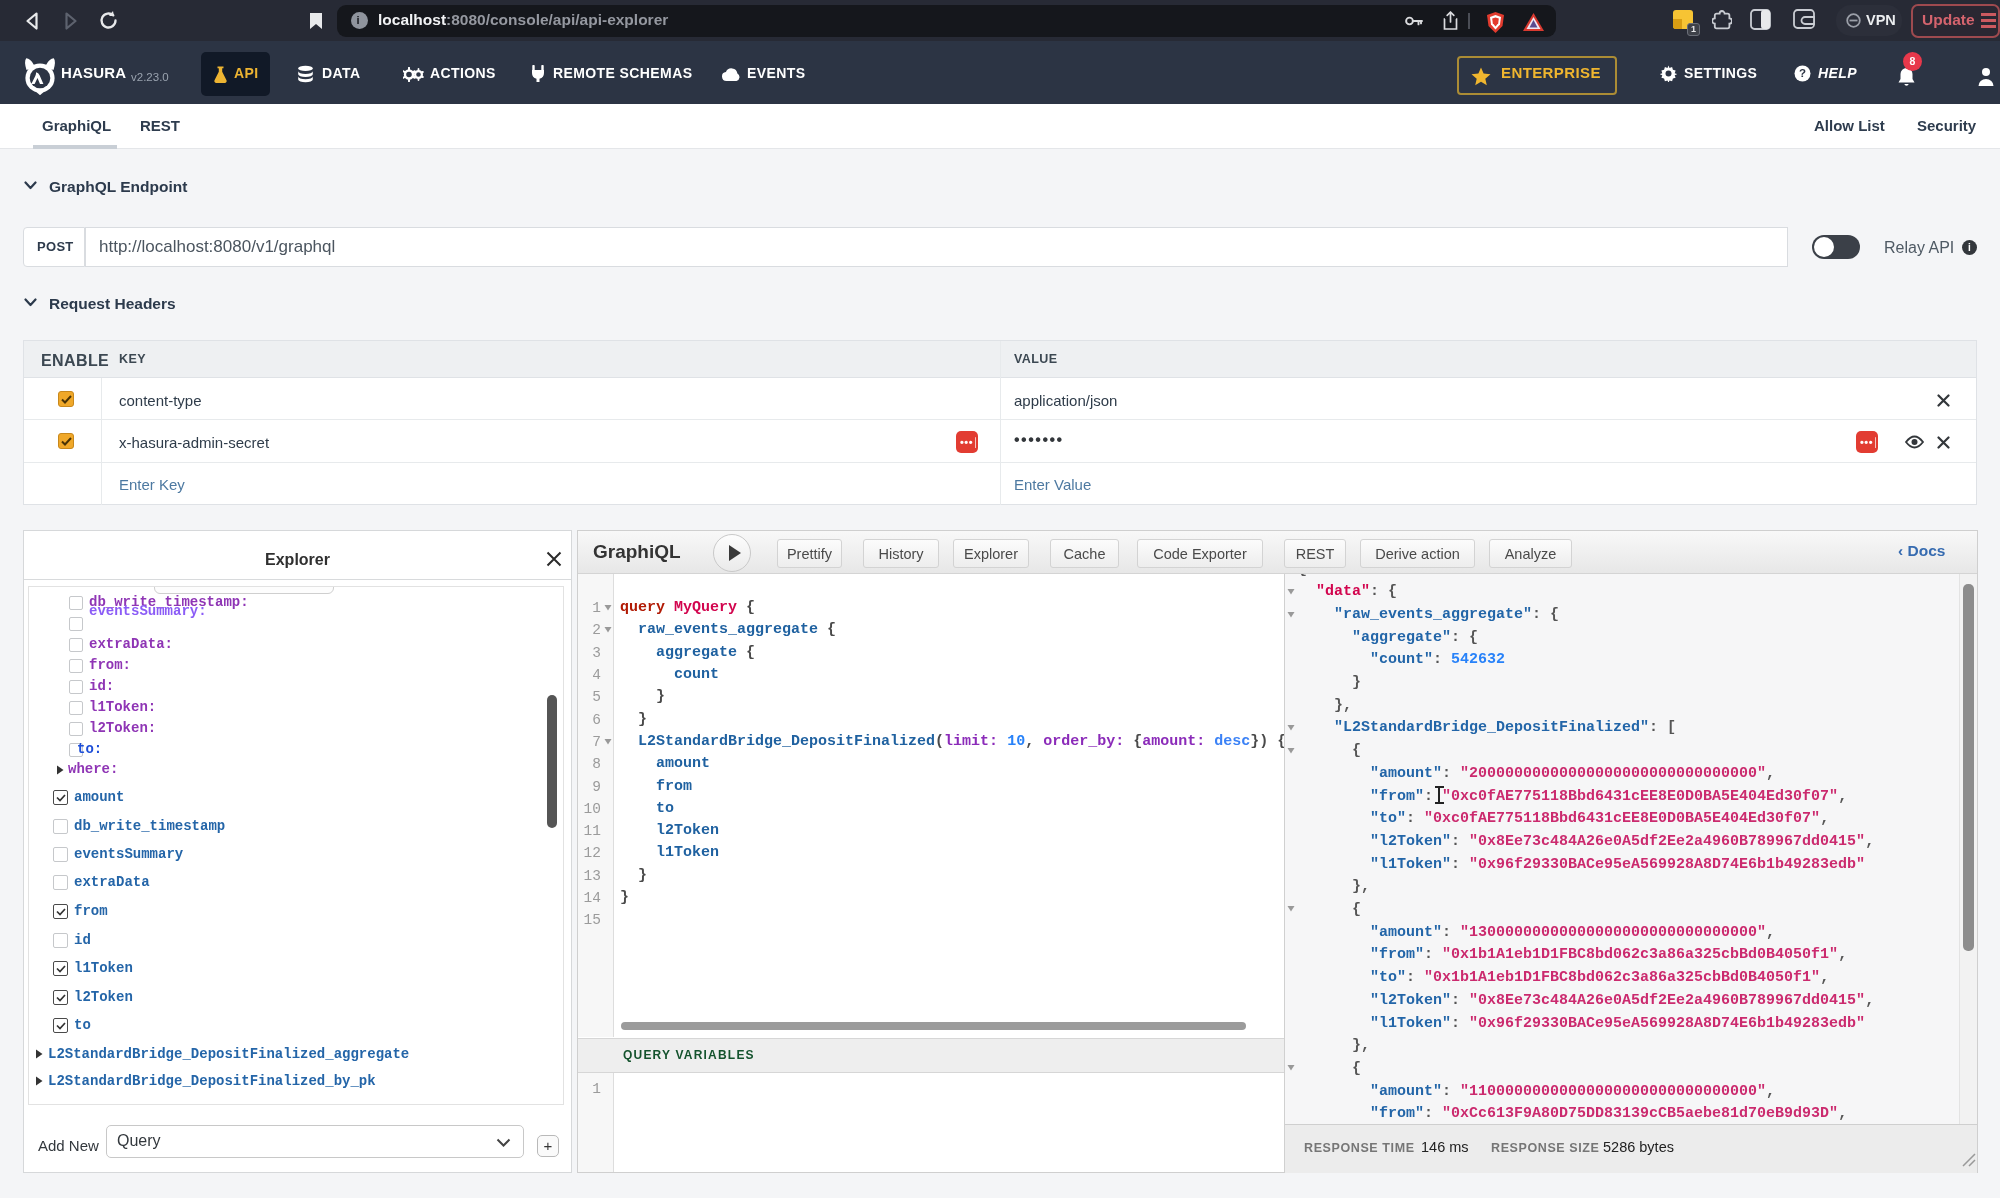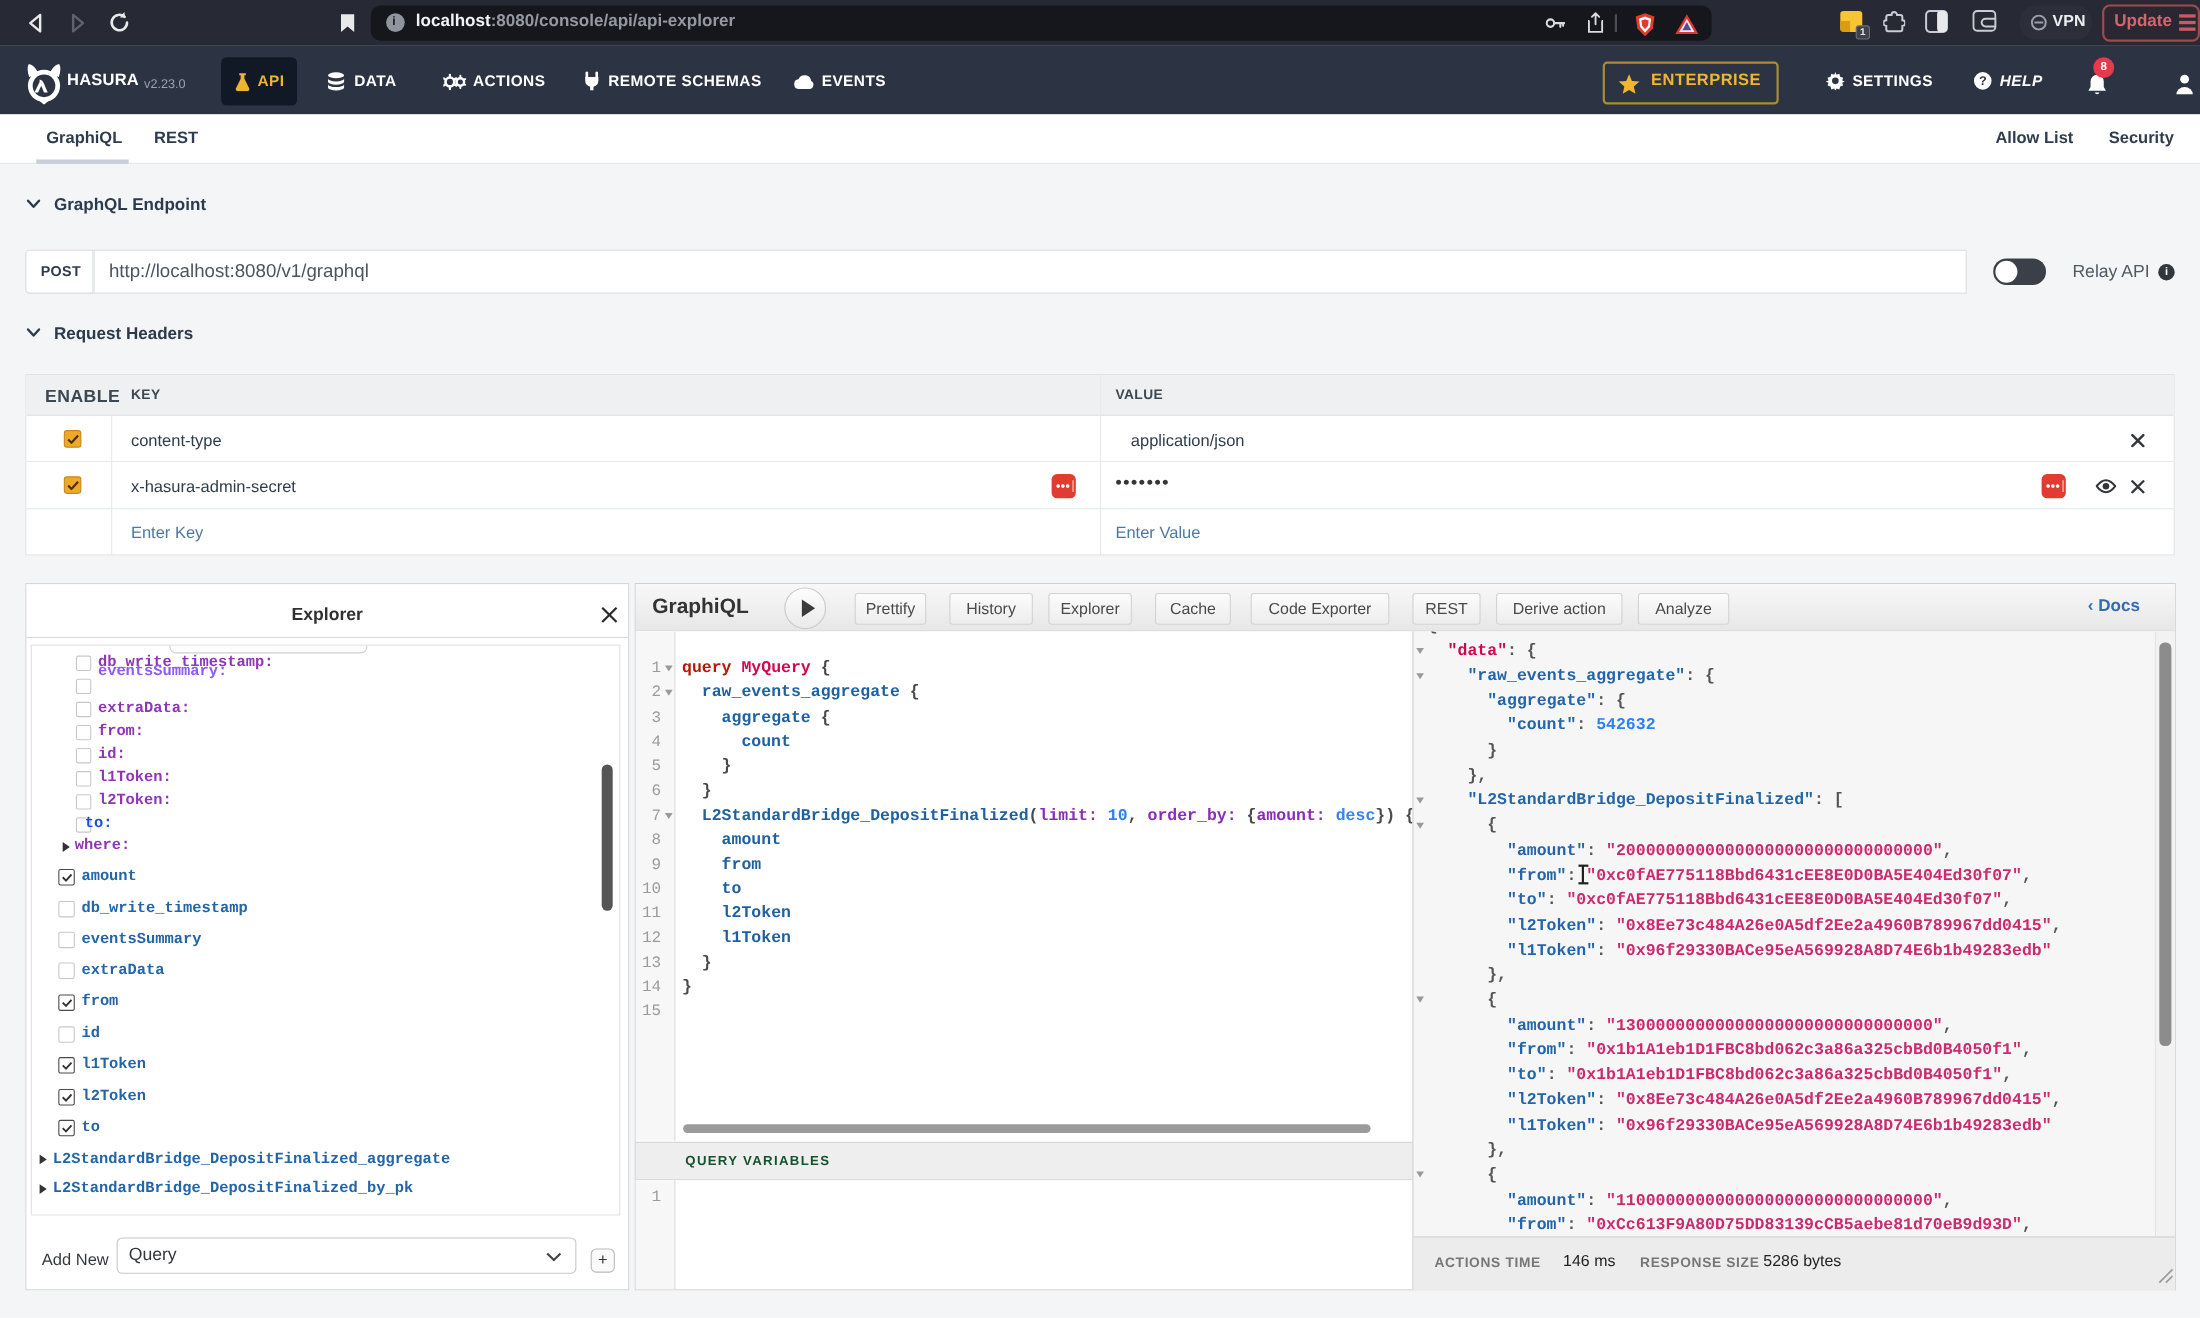--- a/index.html
+++ b/index.html
@@ -225,21 +225,21 @@
     <div class="abs" style="left:17px;top:11px;font-size:16px;font-weight:bold;color:#3c4852;letter-spacing:0.4px;">ENABLE</div>
     <div class="abs" style="left:95px;top:11px;font-size:12.5px;font-weight:bold;color:#3c4852;letter-spacing:0.4px;">KEY</div>
     <div class="abs" style="left:990px;top:11px;font-size:12.5px;font-weight:bold;color:#3c4852;letter-spacing:0.4px;">VALUE</div>
 
     <div class="abs" style="left:0;top:37px;width:1952px;height:42px;border-bottom:1px solid #e7eaec;"></div>
     <div class="abs" style="left:34px;top:50px;width:16px;height:16px;background:#f0a829;border:1px solid #c8881c;border-radius:3px;"></div>
     <svg class="abs" style="left:37px;top:54px" width="11" height="9" viewBox="0 0 11 9">
         <path d="M1 4.5 L4 7.5 L10 1" fill="none" stroke="#4a3305" stroke-width="2"></path>
       </svg>
     <div class="abs" style="left:95px;top:51px;font-size:15px;color:#2f3c4a;">content-type</div>
-    <div class="abs" style="left:990px;top:51px;font-size:15px;color:#2f3c4a;margin-left:14px;">application/json</div>
+    <div class="abs" style="left:990px;top:51px;font-size:15px;color:#2f3c4a;">application/json</div>
     <svg class="abs" style="left:1913px;top:53px" width="13" height="13" viewBox="0 0 13 13">
         <path d="M1.5 1.5 L11.5 11.5 M11.5 1.5 L1.5 11.5" stroke="#33373b" stroke-width="2.2" stroke-linecap="round"></path>
       </svg>
 
     <div class="abs" style="left:0;top:79px;width:1952px;height:43px;border-bottom:1px solid #e7eaec;"></div>
     <div class="abs" style="left:34px;top:92px;width:16px;height:16px;background:#f0a829;border:1px solid #c8881c;border-radius:3px;"></div>
     <svg class="abs" style="left:37px;top:96px" width="11" height="9" viewBox="0 0 11 9">
         <path d="M1 4.5 L4 7.5 L10 1" fill="none" stroke="#4a3305" stroke-width="2"></path>
       </svg>
     <div class="abs" style="left:95px;top:93px;font-size:15px;color:#2f3c4a;">x-hasura-admin-secret</div>
@@ -462,21 +462,21 @@
         </svg>
 
       <div class="abs" style="left:153px;top:213px;width:1.6px;height:16px;background:#222;"></div>
       <div class="abs" style="left:149.5px;top:212px;width:9px;height:1.6px;background:#222;"></div>
       <div class="abs" style="left:149.5px;top:228px;width:9px;height:1.6px;background:#222;"></div>
 
       <div class="abs" style="left:674px;top:0;width:18px;height:550px;background:#f2f2f2;border-left:1px solid #e3e3e3;"></div>
       <div class="abs" style="left:678px;top:10px;width:11px;height:367px;background:#8c8c8c;border-radius:5px;"></div>
 
       <div class="abs" style="left:0;top:550px;width:693px;height:49px;background:#ececec;border-top:1px solid #cfcfcf;"></div>
-      <div class="abs" style="left:19px;top:567px;font-size:12.5px;font-weight:bold;color:#767676;letter-spacing:0.6px;">ACTIONS TIME</div>
+      <div class="abs" style="left:19px;top:567px;font-size:12.5px;font-weight:bold;color:#767676;letter-spacing:0.6px;">RESPONSE TIME</div>
       <div class="abs" style="left:136px;top:565px;font-size:14.5px;color:#222;">146 ms</div>
       <div class="abs" style="left:206px;top:567px;font-size:12.5px;font-weight:bold;color:#767676;letter-spacing:0.6px;">RESPONSE SIZE</div>
       <div class="abs" style="left:318px;top:565px;font-size:14.5px;color:#222;">5286 bytes</div>
       <svg class="abs" style="left:677px;top:579px" width="14" height="14" viewBox="0 0 14 14">
           <path d="M13 1 L1 13 M13 7 L7 13" stroke="#999" stroke-width="1.5"></path>
         </svg>
     </div>
   </div>
 </div>
 

